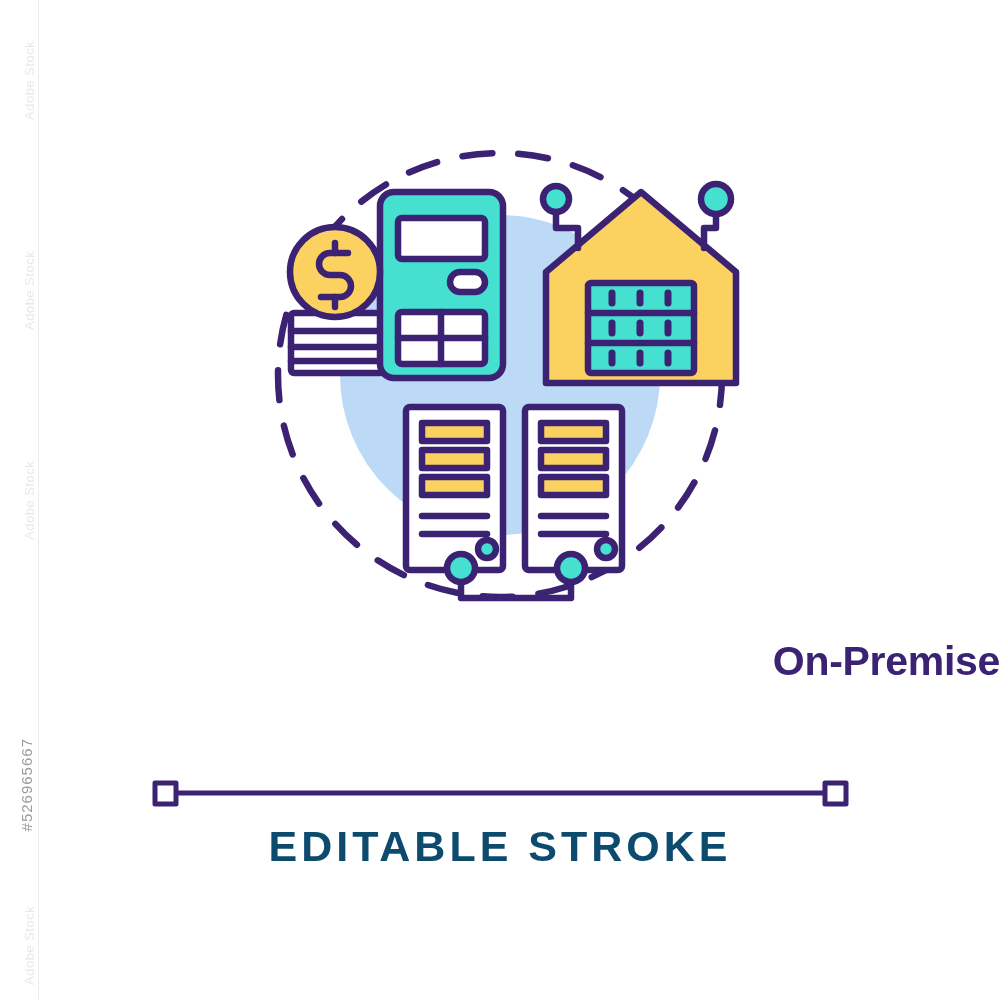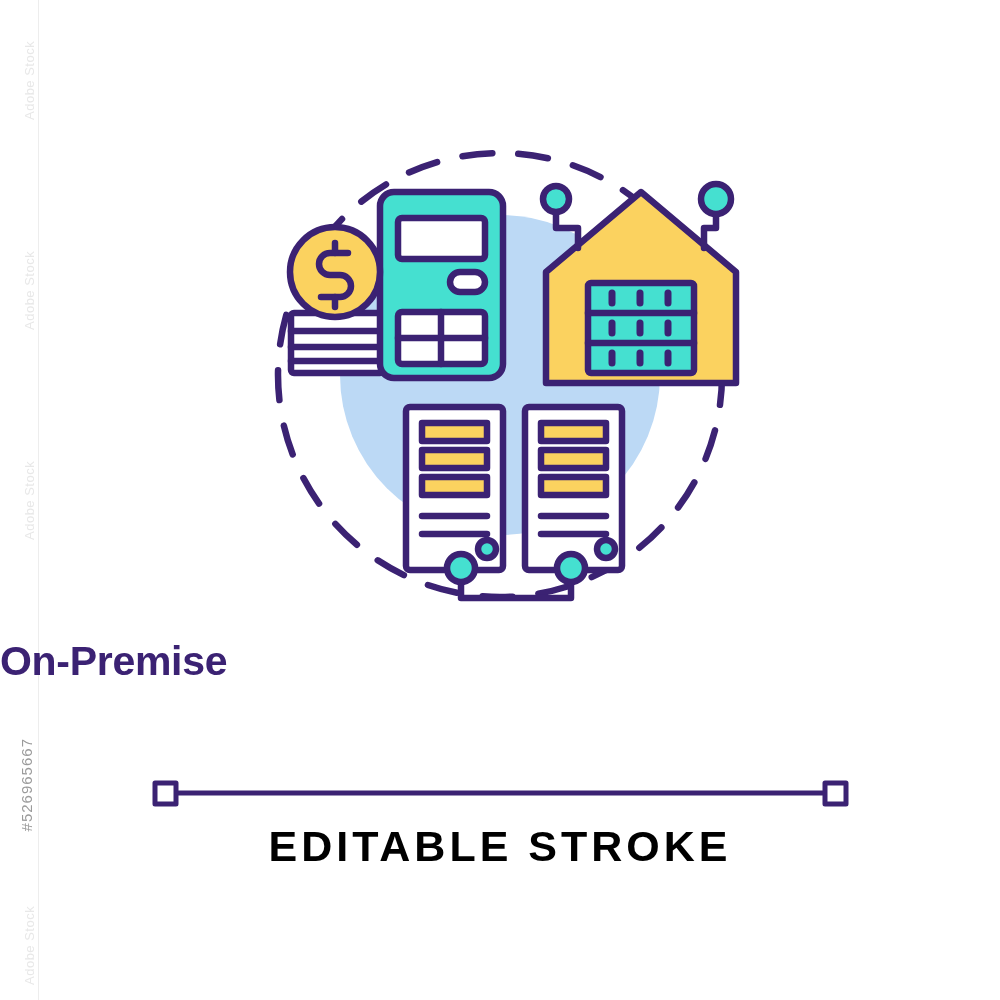--- a/index.html
+++ b/index.html
@@ -60,34 +60,34 @@
     width: 1000px;
     height: 1000px;
   }
 
   
   .title {
     position: absolute;
     left: 0;
     top: 636px;
     width: 1000px;
-    text-align: left;
+    text-align: right;
     color: #3b2273;
     font-size: 41px;
     font-weight: bold;
     line-height: 51px;
     letter-spacing: -0.3px;
   }
   .subtitle {
     position: absolute;
     left: 0;
     top: 822px;
     width: 1000px;
     text-align: center;
-    color: #000000;
+    color: #0c4a6e;
     font-size: 43px;
     font-weight: bold;
     letter-spacing: 4px;
   }
 </style>
 </head>
 <body>
 
 <div id="page">
 

